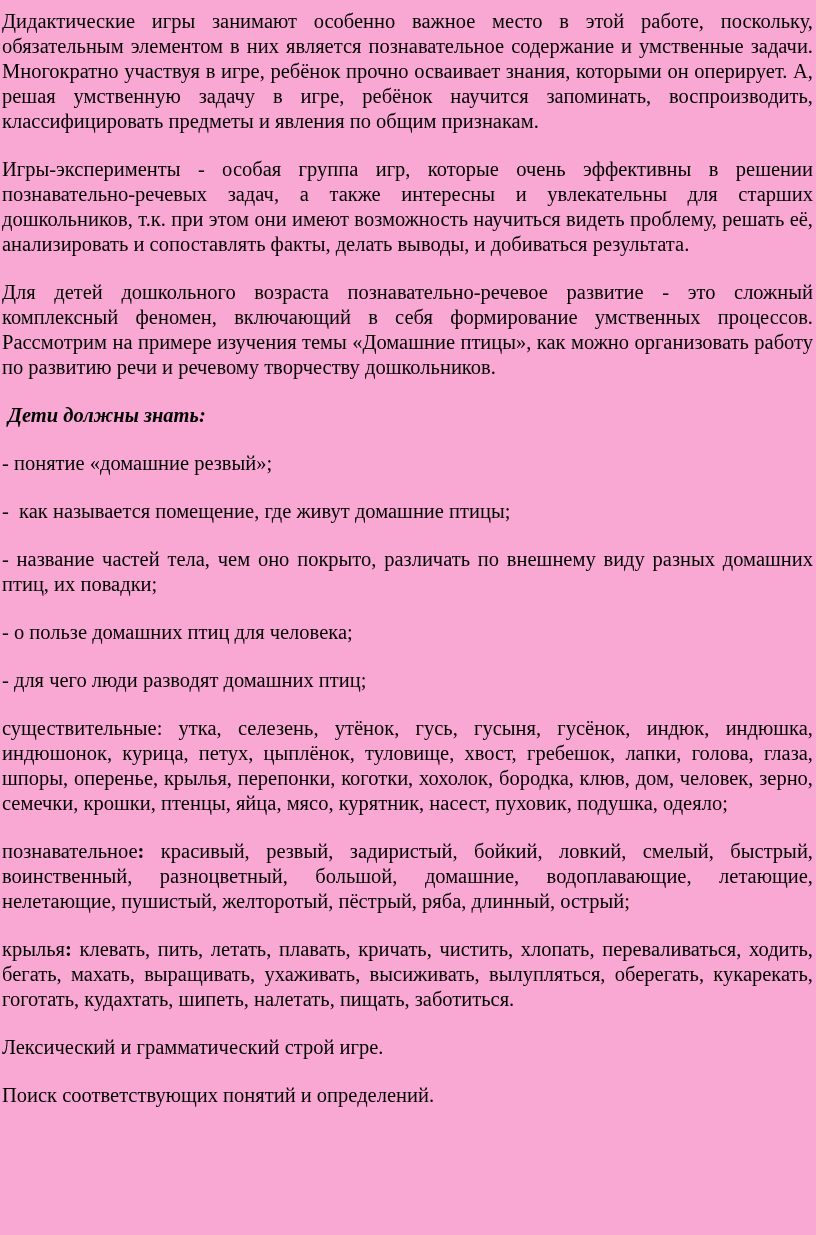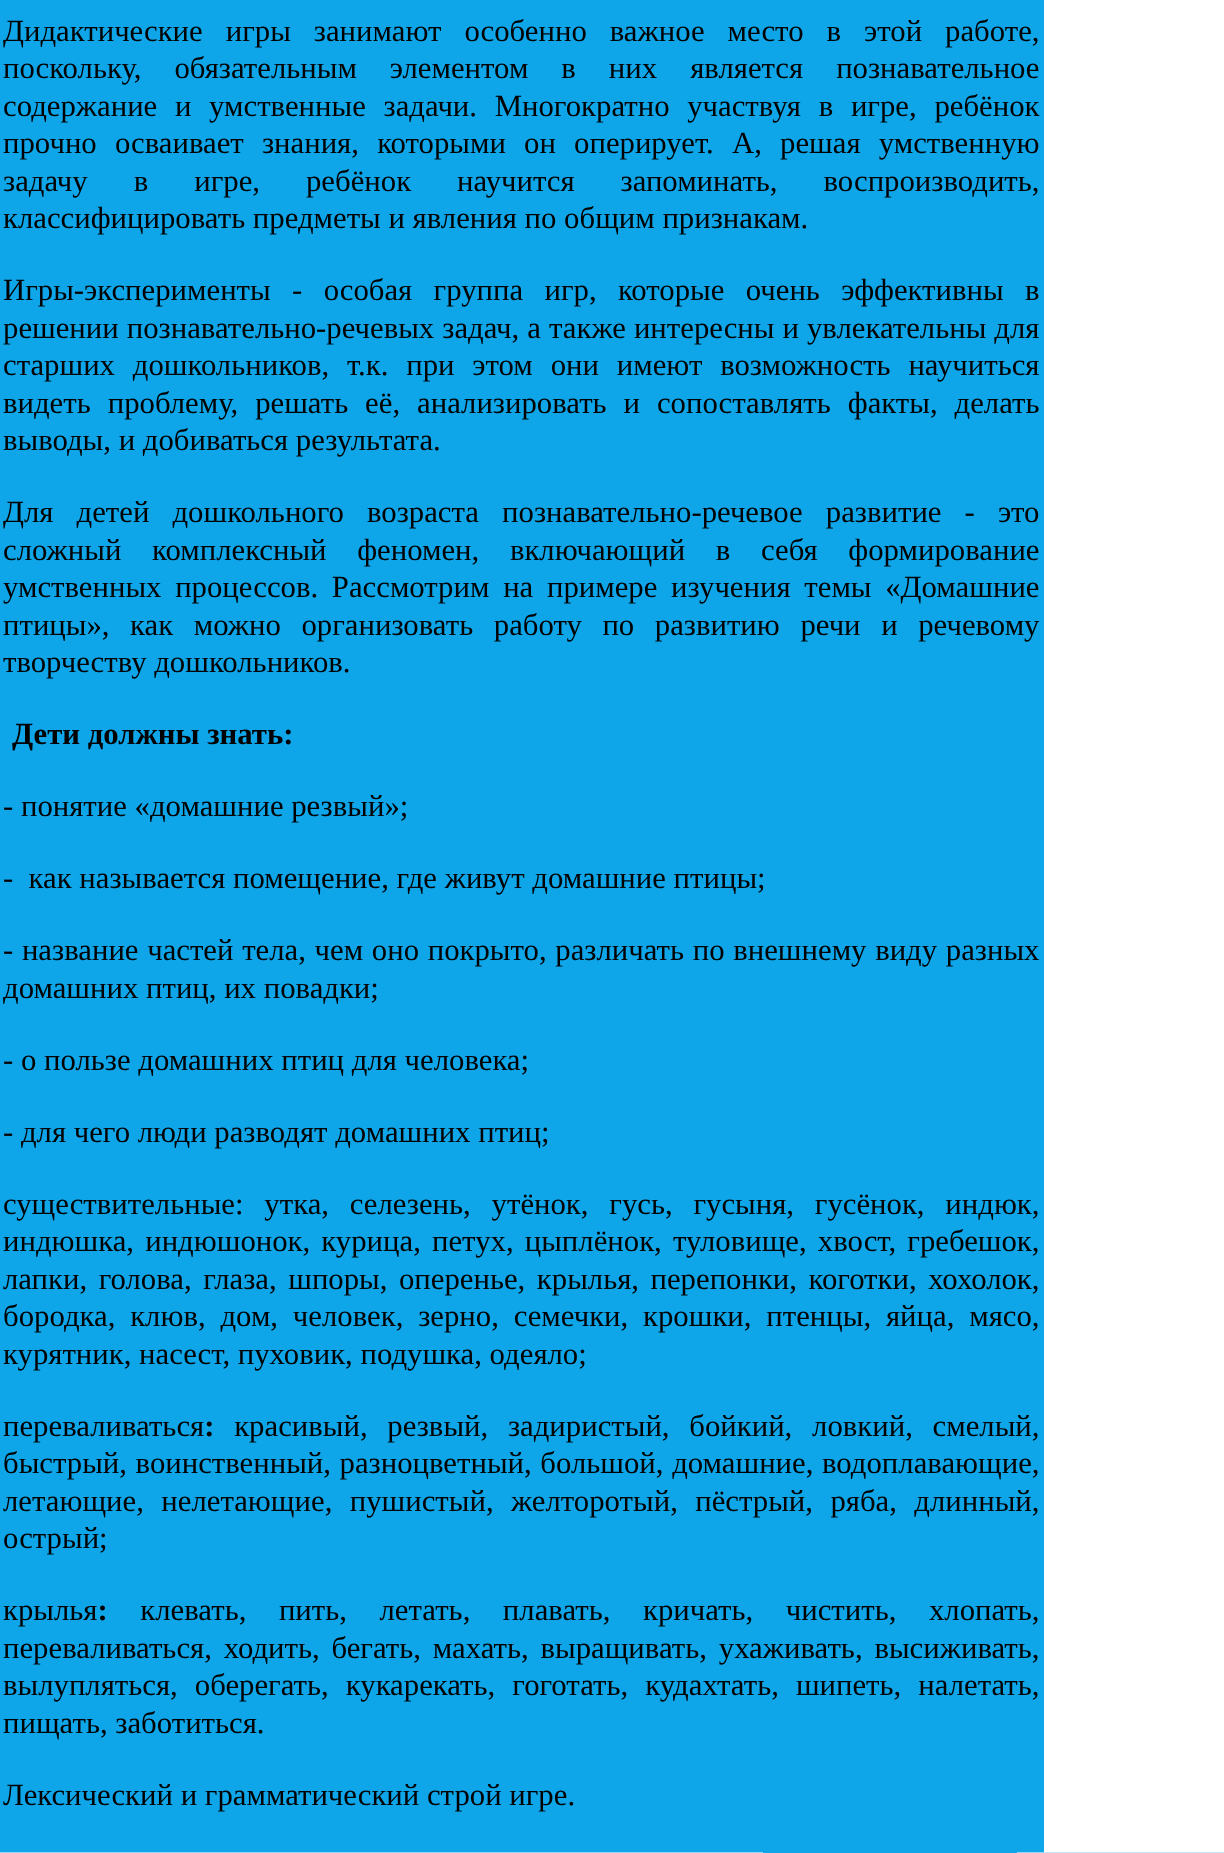--- a/index.html
+++ b/index.html
@@ -10,35 +10,36 @@
   body {
     width: 816px;
     height: 1235px;
     overflow: hidden;
     color: #000000;
     font-family: "Liberation Serif", serif;
     font-size: 20.5px;
   }
   .page {
     box-sizing: border-box;
-    width: 696px;
+    width: 816px;
     height: 1235px;
     padding: 9px 3px 0 2px;
-    background: #0ea5e9;
+    background: #f9a8d4;
   }
   .para {
     margin: 0 0 23px 0;
     line-height: 25px;
     white-space: pre-wrap;
   }
   .just {
     text-align: justify;
   }
   .heading {
     font-weight: bold;
+    font-style: italic;
   }
   .indent {
     padding-left: 6px;
   }
   .bc {
     font-weight: bold;
   }
 </style>
 </head>
 <body>
@@ -60,21 +61,21 @@
 
   <p class="para just">- название частей тела, чем оно покрыто, различать по внешнему виду разных домашних птиц, их повадки;</p>
 
   <p class="para">- о пользе домашних птиц для человека;</p>
 
   <p class="para">- для чего люди разводят домашних птиц;</p>
 
 
   <p class="para just"><span>существительные</span><span>:</span><span> утка, селезень, утёнок, гусь, гусыня, гусёнок, индюк, индюшка, индюшонок, курица, петух, цыплёнок, туловище, хвост, гребешок, лапки, голова, глаза, шпоры, оперенье, крылья, перепонки, коготки, хохолок, бородка, клюв, дом, человек, зерно, семечки, крошки, птенцы, яйца, мясо, курятник, насест, пуховик, подушка, одеяло;</span></p>
 
-  <p class="para just"><span>переваливаться</span><span class="bc">:</span><span> красивый, резвый, задиристый, бойкий, ловкий, смелый, быстрый, воинственный, разноцветный, большой, домашние, водоплавающие, летающие, нелетающие, пушистый, желторотый, пёстрый, ряба, длинный, острый;</span></p>
+  <p class="para just"><span>познавательное</span><span class="bc">:</span><span> красивый, резвый, задиристый, бойкий, ловкий, смелый, быстрый, воинственный, разноцветный, большой, домашние, водоплавающие, летающие, нелетающие, пушистый, желторотый, пёстрый, ряба, длинный, острый;</span></p>
 
   <p class="para just"><span>крылья</span><span class="bc">:</span><span> клевать, пить, летать, плавать, кричать, чистить, хлопать, переваливаться, ходить, бегать, махать, выращивать, ухаживать, высиживать, вылупляться, оберегать, кукарекать, гоготать, кудахтать, шипеть, налетать, пищать, заботиться.</span></p>
 
   <p class="para">Лексический и грамматический строй игре.</p>
 
   <p class="para">Поиск соответствующих понятий и определений.</p>
 
 </main>
 
 </body></html>

